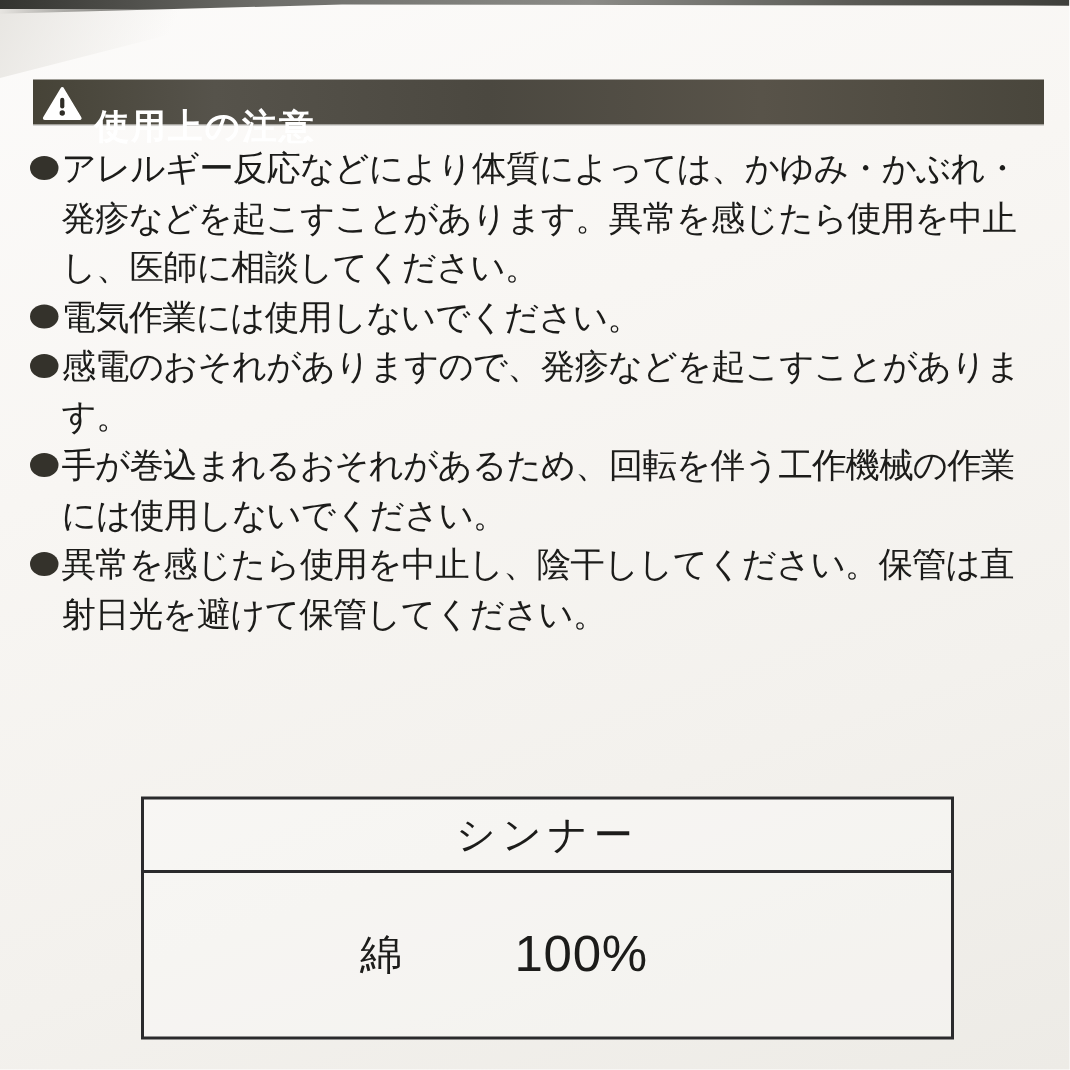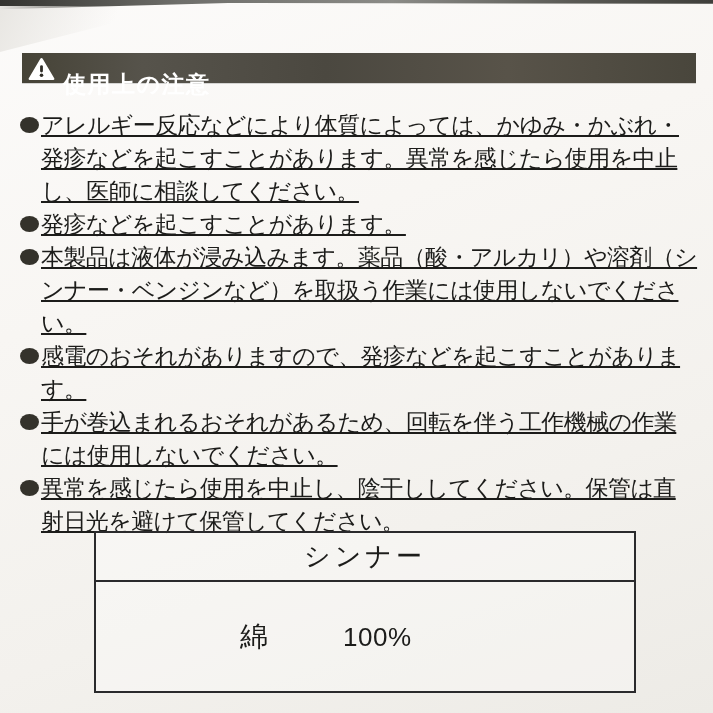--- a/index.html
+++ b/index.html
@@ -39,23 +39,22 @@
   .header-title {
     color: #ffffff; font-weight: bold;
     font-size: 23px; letter-spacing: 1.5px;
     margin-left: 8px;
     white-space: nowrap;
     margin-top: 32px;
   }
 
   
   .precautions {
-    position: absolute; left: 20px; top: 109px;
+    position: absolute; left: 20px; top: 96px;
     width: 678px;
-    text-decoration: underline;
   }
   .p-item { display: flex; }
   .bullet {
     flex: 0 0 auto;
     width: 19px; height: 16px;
     border-radius: 50%;
     background: #34322b;
     margin-top: 8px; margin-right: 2px;
   }
   .p-text {
@@ -80,21 +79,21 @@
   }
   .q-body { position: relative; height: 109px; }
   .q-material {
     position: absolute; left: 144px; top: 50%;
     transform: translateY(-50%);
     font-size: 28px;
   }
   .q-pct {
     position: absolute; left: 247px; top: 50%;
     transform: translateY(-50%);
-    font-size: 26px; letter-spacing: 0.5px;
+    font-size: 34px; letter-spacing: 0.5px;
   }
 </style>
 </head>
 <body>
 
 <div class="photo-top-edge"></div>
 <div class="photo-corner-sheen"></div>
 
 <div class="header-bar">
   <svg class="warn-icon" width="27" height="24" viewBox="0 0 27 24" aria-hidden="true">
@@ -105,25 +104,21 @@
   <span class="header-title">使用上の注意</span>
 </div>
 
 <div class="precautions">
   <div class="p-item">
     <span class="bullet"></span>
     <span class="p-text">アレルギー反応などにより体質によっては、かゆみ・かぶれ・発疹などを起こすことがあります。異常を感じたら使用を中止し、医師に相談してください。</span>
   </div>
   <div class="p-item">
     <span class="bullet"></span>
-    <span class="p-text">発疹などを起こすことがあります。</span>
-  </div>
-  <div class="p-item">
-    <span class="bullet"></span>
-    <span class="p-text">本製品は液体が浸み込みます。薬品（酸・アルカリ）や溶剤（シンナー・ベンジンなど）を取扱う作業には使用しないでください。</span>
+    <span class="p-text">電気作業には使用しないでください。</span>
   </div>
   <div class="p-item">
     <span class="bullet"></span>
     <span class="p-text">感電のおそれがありますので、発疹などを起こすことがあります。</span>
   </div>
   <div class="p-item">
     <span class="bullet"></span>
     <span class="p-text">手が巻込まれるおそれがあるため、回転を伴う工作機械の作業には使用しないでください。</span>
   </div>
   <div class="p-item">

